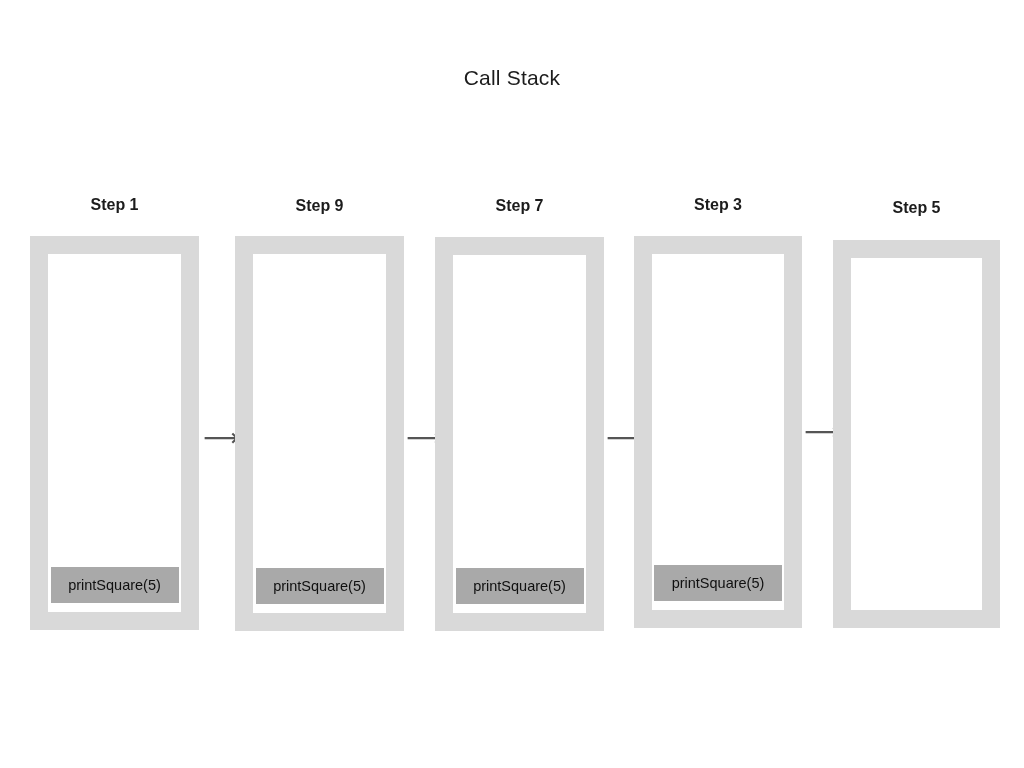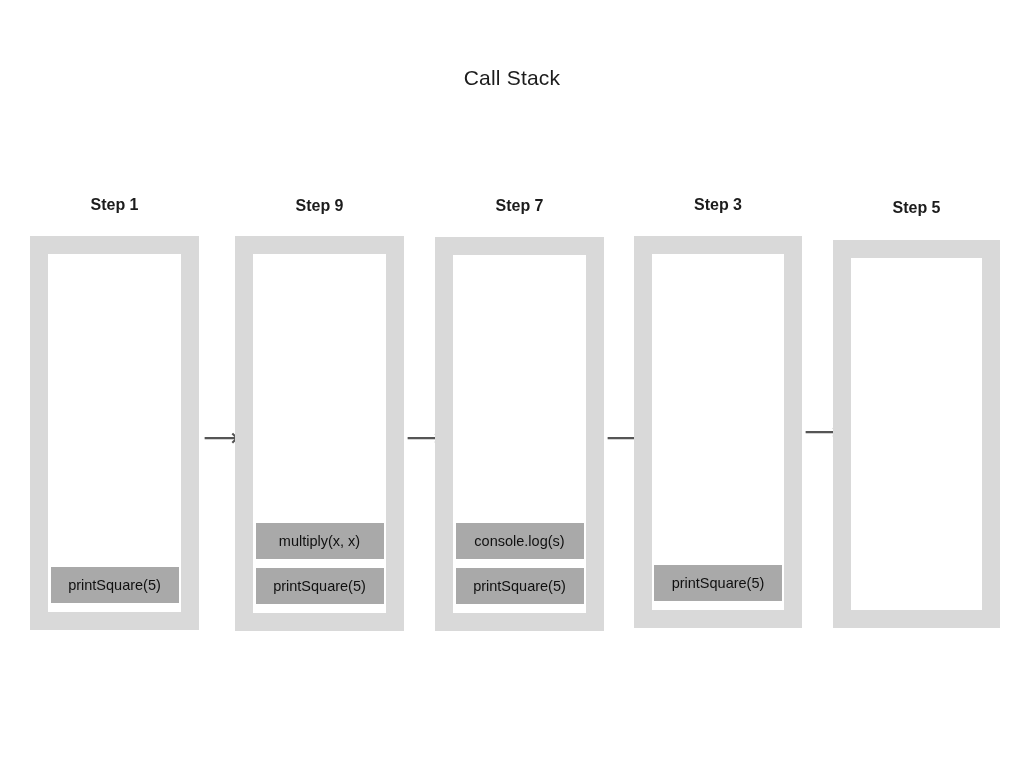--- a/index.html
+++ b/index.html
@@ -116,33 +116,31 @@
       </div>
     </div>
   </div>
 
   <div class="step-arrow" style="left:203px; top:425px;">⟶</div>
 
   <div class="step-col" style="left:235px; top:0; width:169px;">
     <div class="step-label" style="top:197px;">Step 9</div>
     <div class="stack-outer" style="left:0; top:236px; width:169px; height:395px;">
       <div class="stack-inner" style="left:18px; top:18px; width:133px; height:359px;">
-        <div class="frame">multiply(x, x)</div>
         <div class="frame">printSquare(5)</div>
       </div>
     </div>
   </div>
 
   <div class="step-arrow" style="left:406px; top:425px;">⟶</div>
 
   <div class="step-col" style="left:435px; top:0; width:169px;">
     <div class="step-label" style="top:197px;">Step 7</div>
     <div class="stack-outer" style="left:0; top:237px; width:169px; height:394px;">
       <div class="stack-inner" style="left:18px; top:18px; width:133px; height:358px;">
-        <div class="frame">console.log(s)</div>
         <div class="frame">printSquare(5)</div>
       </div>
     </div>
   </div>
 
   <div class="step-arrow" style="left:606px; top:425px;">⟶</div>
 
   <div class="step-col" style="left:634px; top:0; width:168px;">
     <div class="step-label" style="top:196px;">Step 3</div>
     <div class="stack-outer" style="left:0; top:236px; width:168px; height:392px;">

